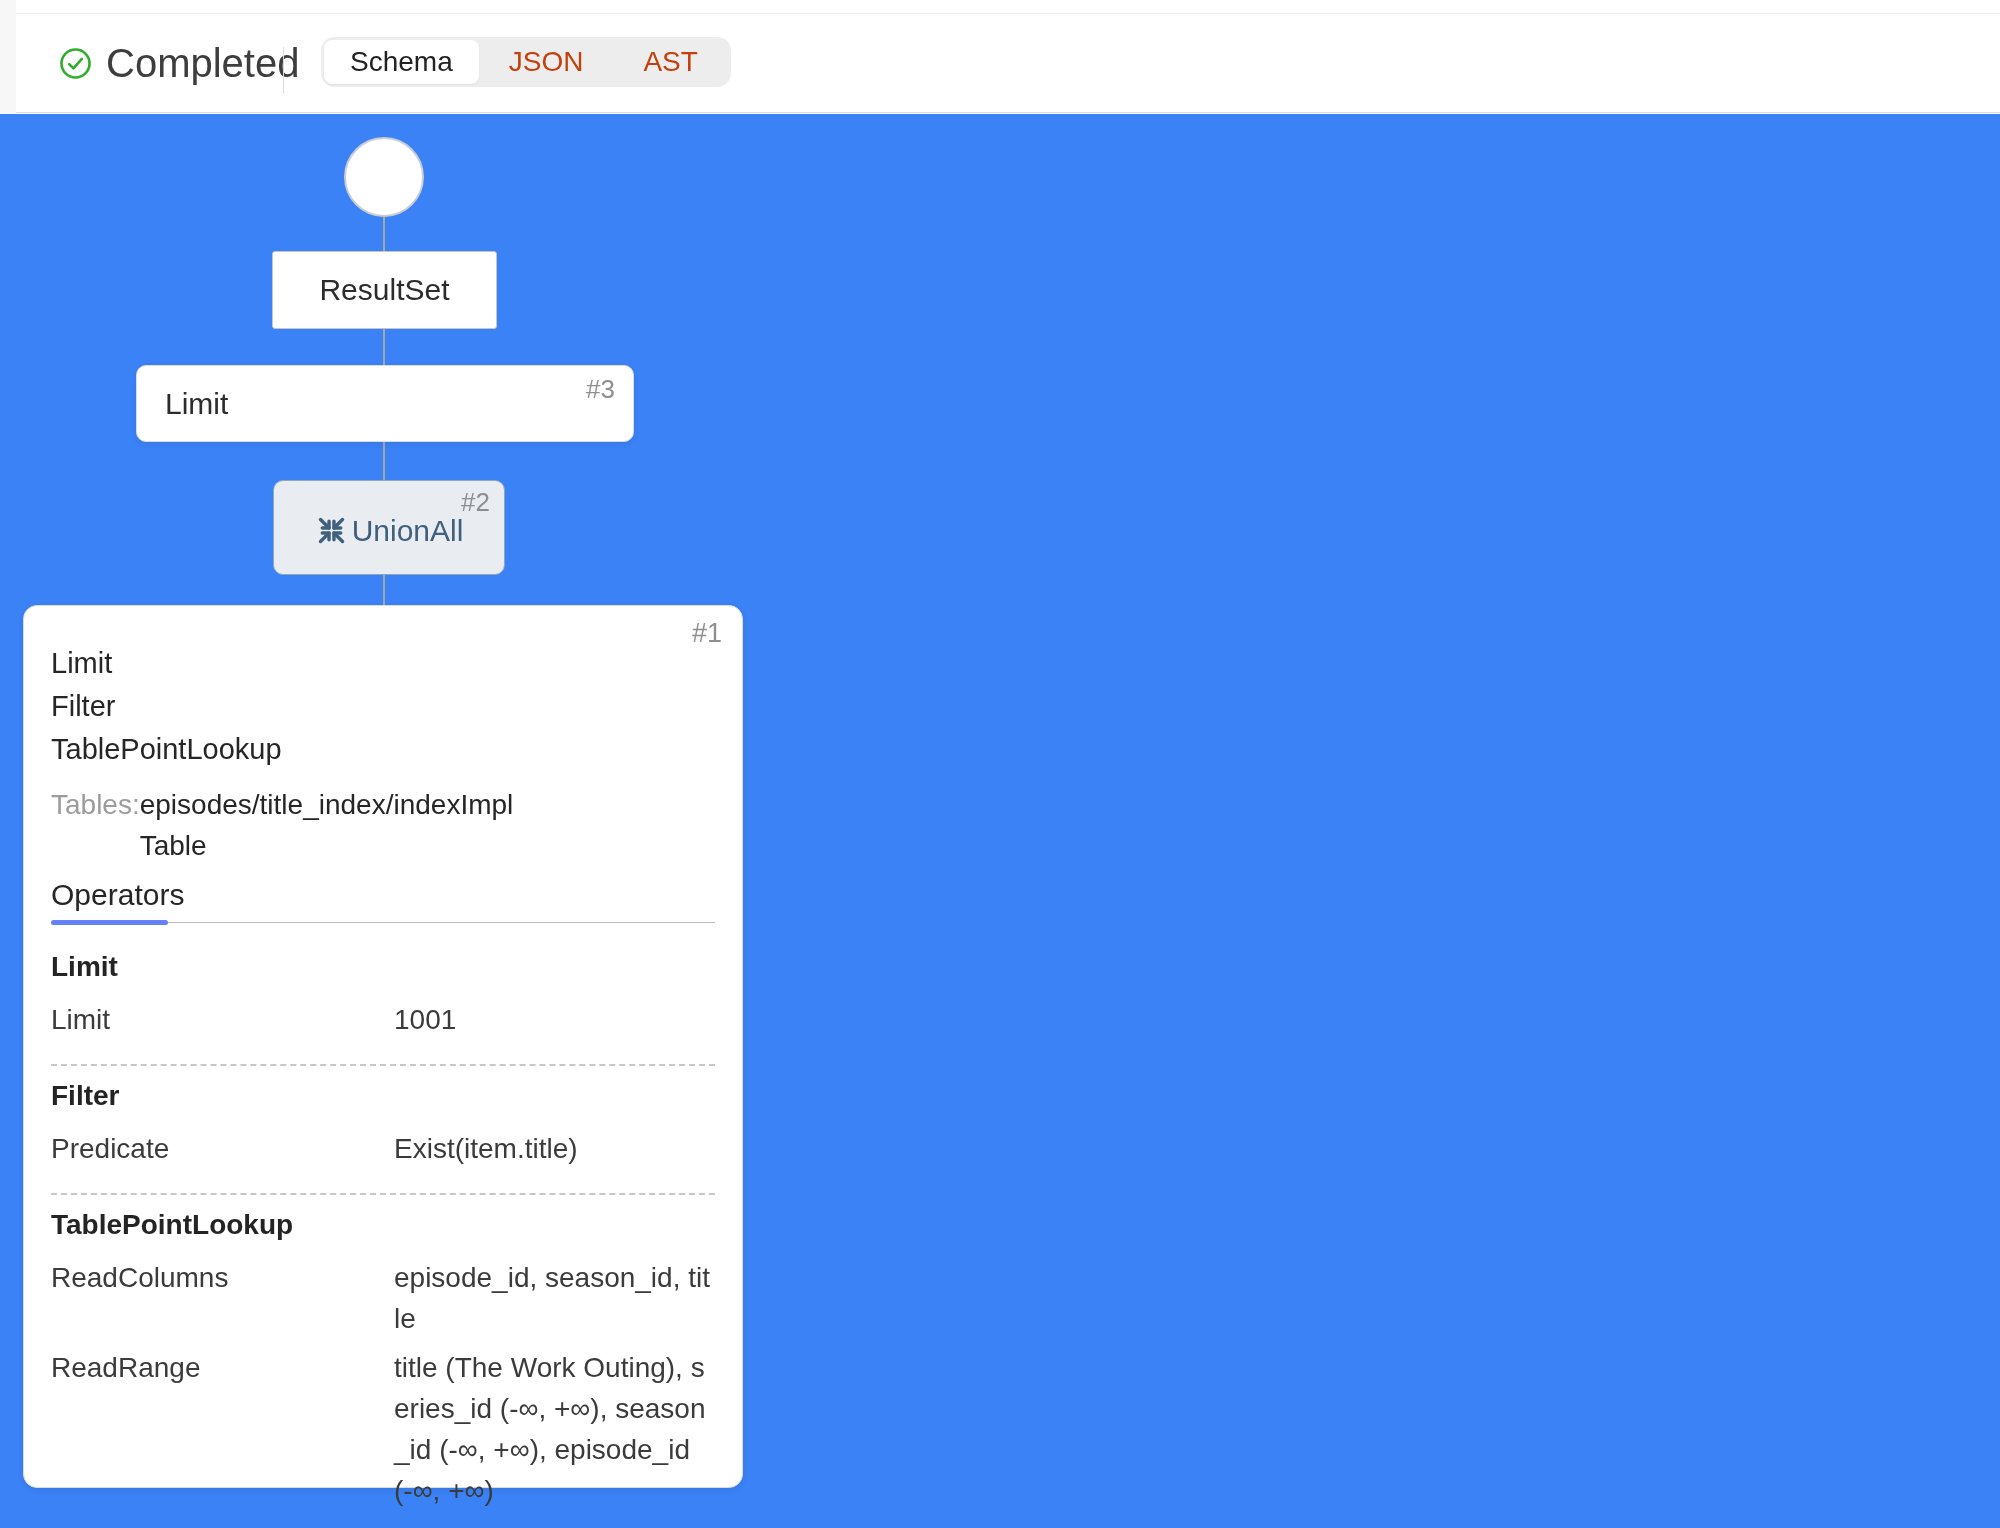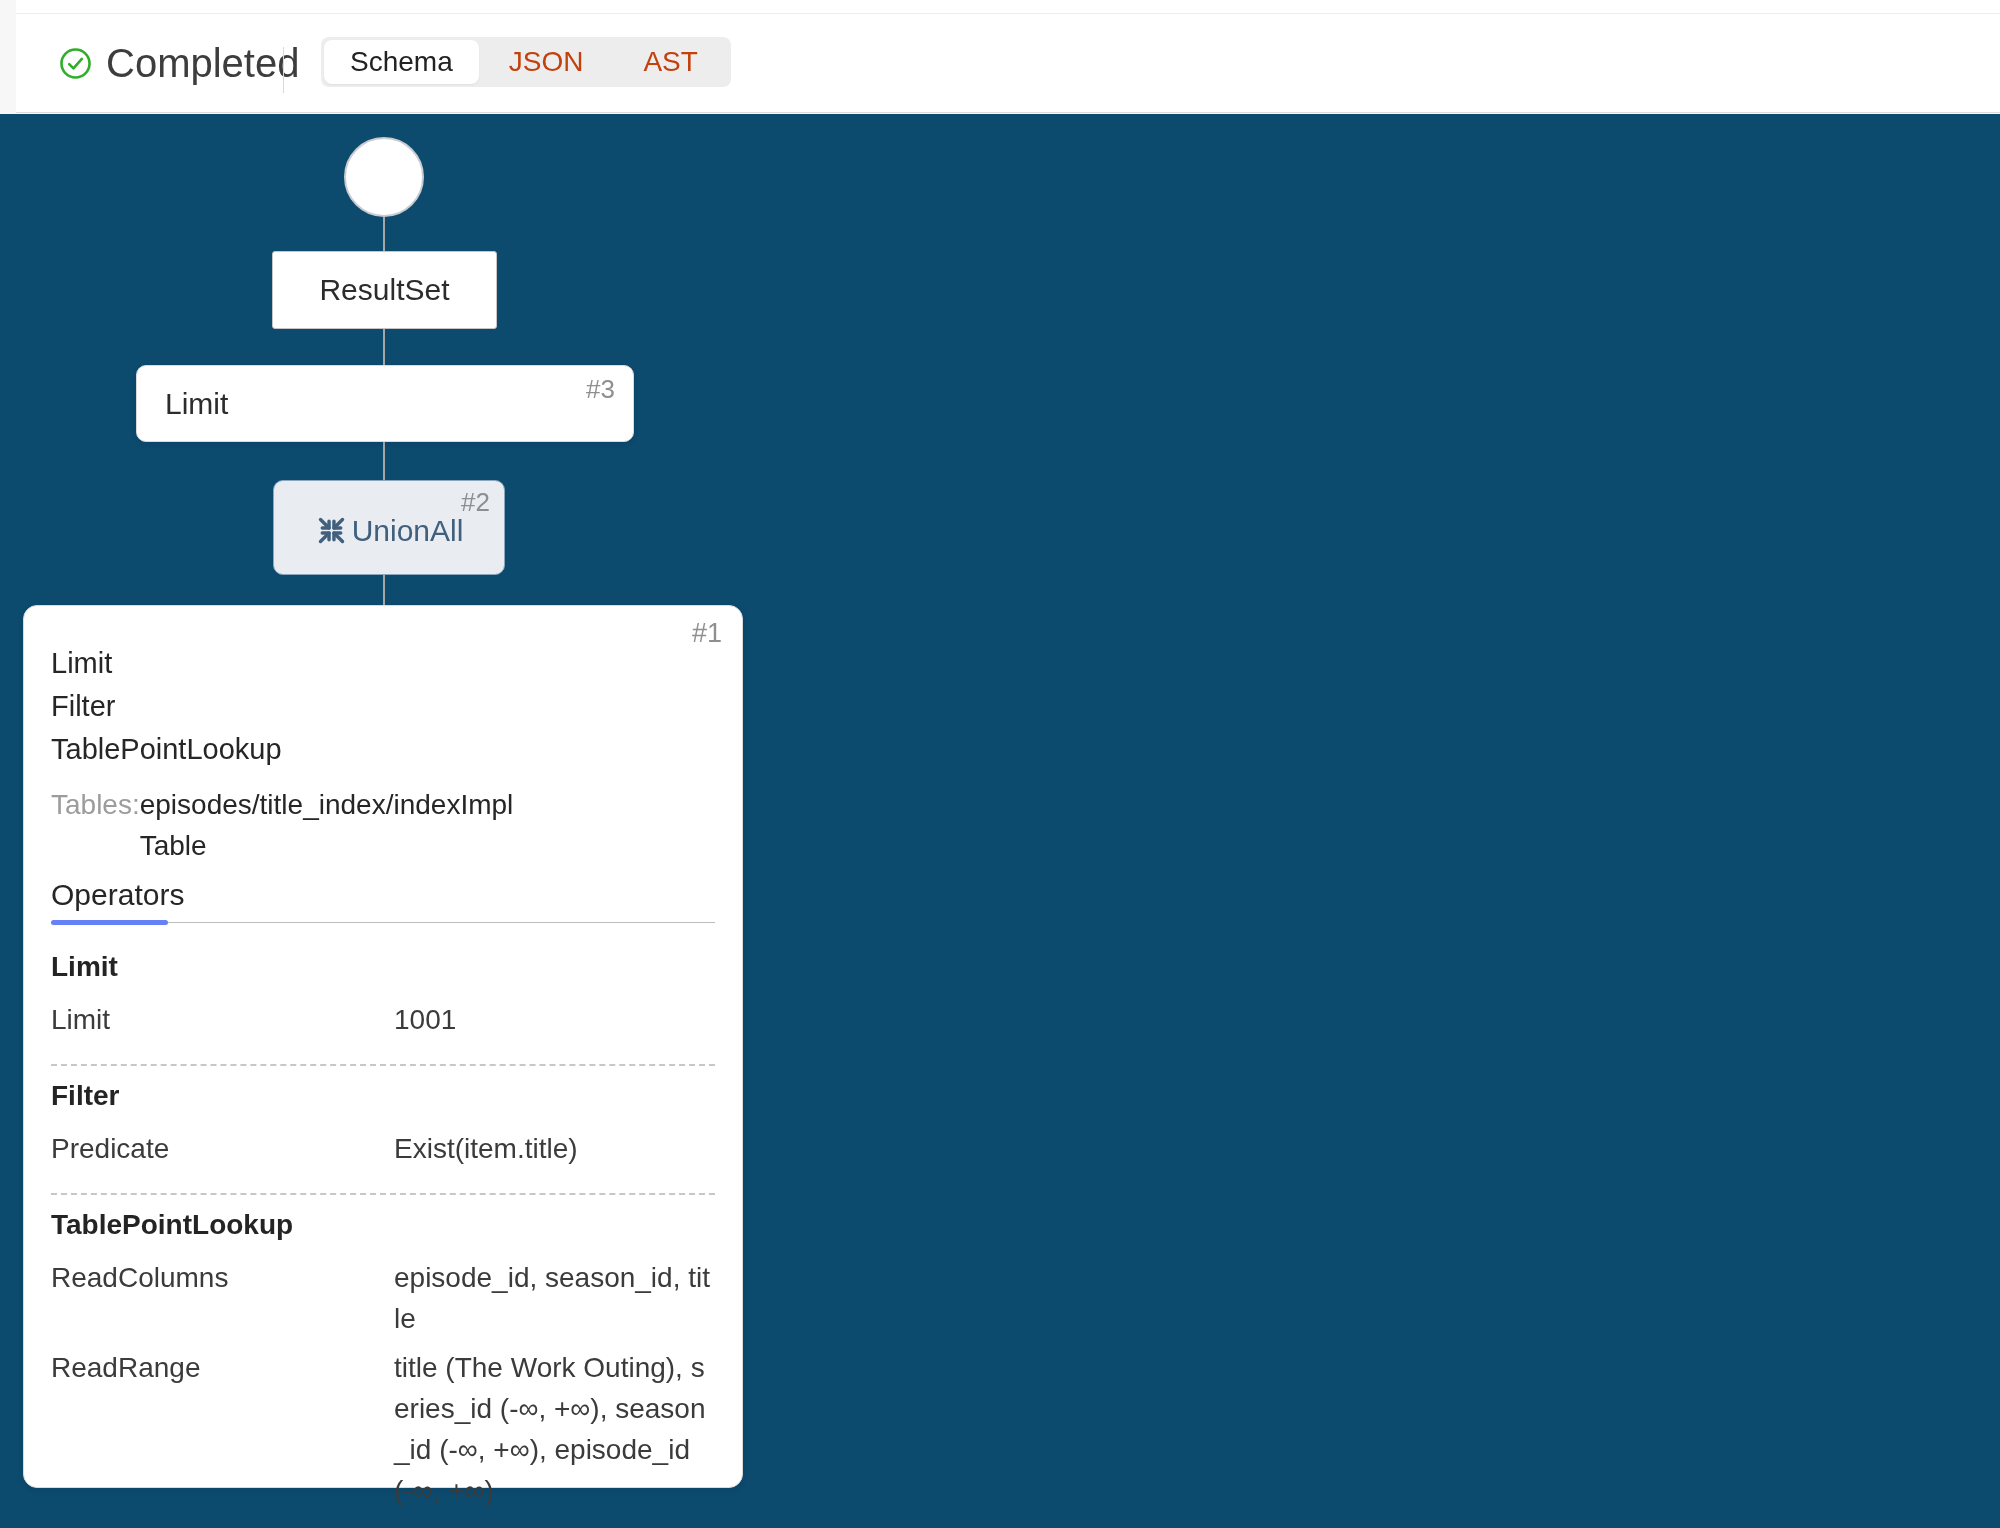--- a/index.html
+++ b/index.html
@@ -23,35 +23,35 @@
     position:absolute; left:43px; top:14px; height:99px;
     display:flex; align-items:center; gap:14px;
   }
   .status svg { width:33px; height:33px; display:block; }
   .status-label { font-size:40px; color:#3d3d3d; }
   .header-divider {
     position:absolute; left:267px; top:47px; width:1px; height:46px; background:#d9d9d9;
   }
   .tabs {
     position:absolute; left:305px; top:37px; height:50px;
-    background:#ededee; border-radius:8px;
+    background:#ededee; border-radius:14px;
     display:flex; align-items:center; padding:0 3px;
   }
   .tab {
     height:44px; display:flex; align-items:center;
     padding:0 30px; font-size:28px; color:#c2410c;
     border-radius:8px; cursor:pointer; white-space:nowrap;
   }
   .tab.active {
     background:#ffffff; color:#222222; padding:0 26px;
     box-shadow:0 1px 2px rgba(0,0,0,0.06);
   }
 
   
-  .canvas { position:absolute; top:114px; left:0; width:2000px; height:1414px; background:#0c4a6e; }
+  .canvas { position:absolute; top:114px; left:0; width:2000px; height:1414px; background:#3b82f6; }
 
   .edge { position:absolute; width:2px; background:#a6a6a6; left:383px; }
   .edge.e1 { top:103px; height:34px; }
   .edge.e2 { top:215px; height:37px; }
   .edge.e3 { top:328px; height:39px; }
   .edge.e4 { top:461px; height:31px; }
 
   .root-circle {
     position:absolute; left:344px; top:23px; width:80px; height:80px;
     background:#ffffff; border:2px solid #c9cdd1; border-radius:50%;

